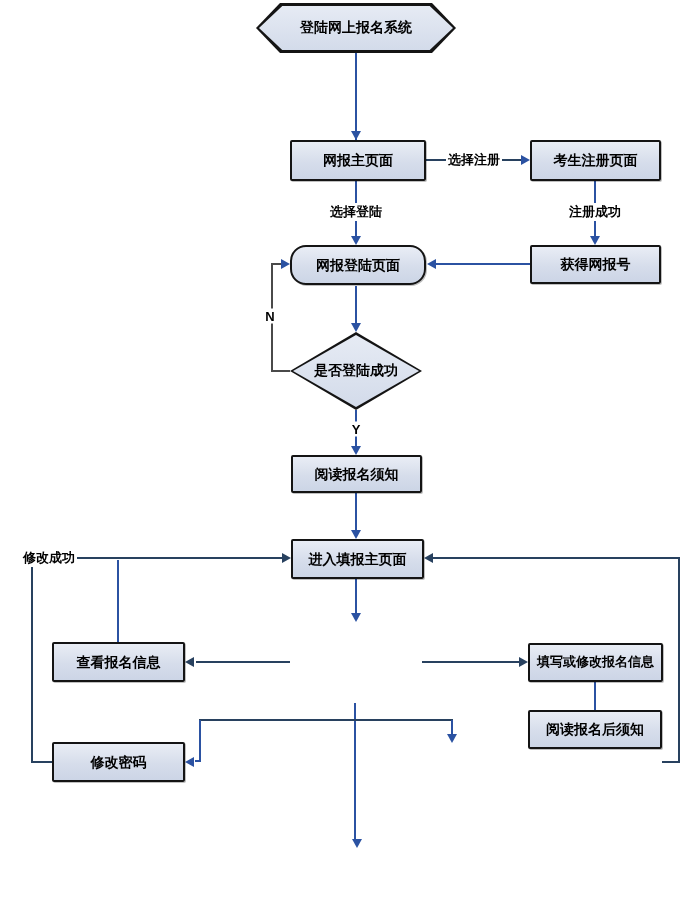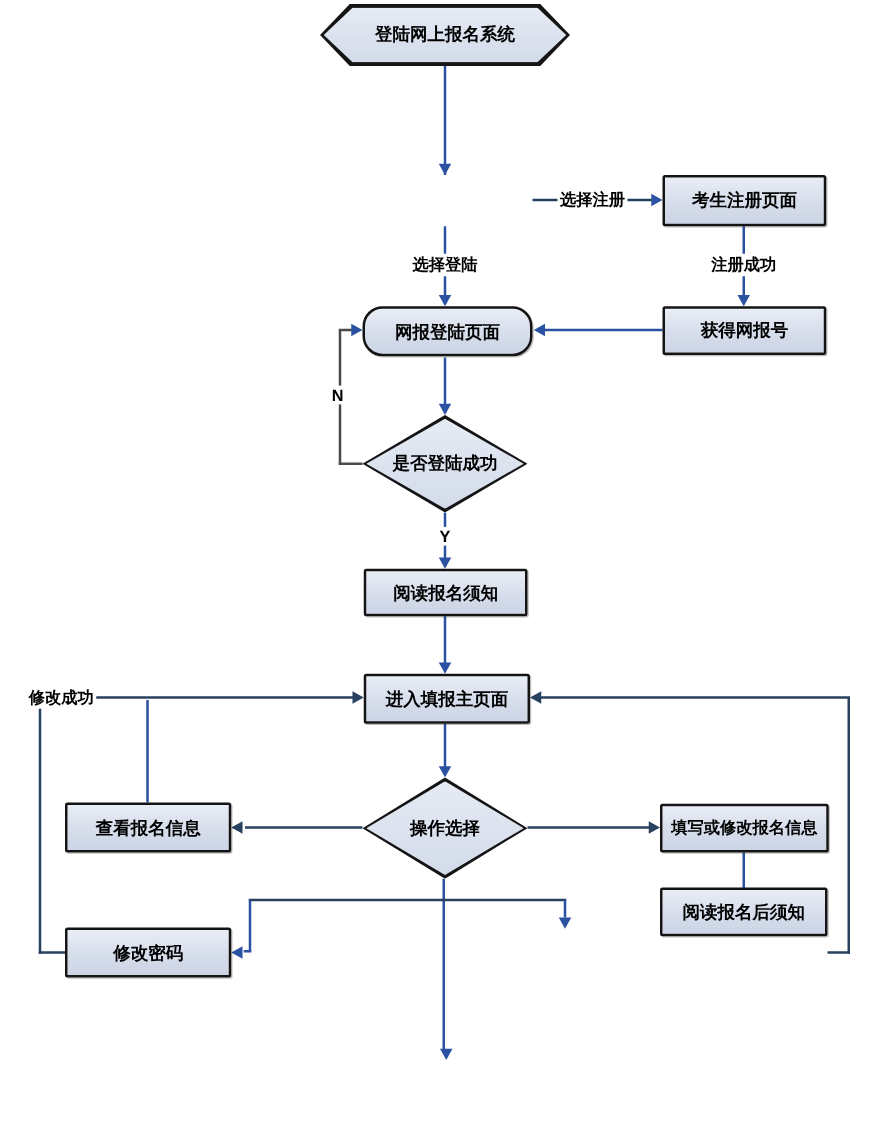--- a/index.html
+++ b/index.html
@@ -110,20 +110,23 @@
   <span class="elabel" style="left:270px;top:316px;">N</span>
   <span class="elabel" style="left:356px;top:429px;">Y</span>
   <span class="elabel" style="left:49px;top:558px;">修改成功</span>
 
   <div class="poly" style="left:256px;top:3px;width:200px;height:50px;">
     <div class="pb hexshape"></div>
     <div class="pf hexshape"></div>
     <div class="plabel">登陆网上报名系统</div>
   </div>
 
+  <div class="rect" style="left:290px;top:140px;width:136px;height:41px;">
+    <span>网报主页面</span>
+  </div>
 
   <div class="rect" style="left:530px;top:140px;width:131px;height:41px;">
     <span>考生注册页面</span>
   </div>
 
   <div class="rect" style="left:290px;top:245px;width:136px;height:40px;border-radius:16px;">
     <span>网报登陆页面</span>
   </div>
 
   <div class="rect" style="left:530px;top:245px;width:131px;height:39px;">
@@ -137,25 +140,20 @@
   </div>
 
   <div class="rect" style="left:291px;top:455px;width:131px;height:38px;">
     <span>阅读报名须知</span>
   </div>
 
   <div class="rect" style="left:291px;top:539px;width:133px;height:40px;">
     <span>进入填报主页面</span>
   </div>
 
-  <div class="poly" style="left:290px;top:622px;width:132px;height:81px;">
-    <div class="pb diashape"></div>
-    <div class="pf diashape"></div>
-    <div class="plabel">操作选择</div>
-  </div>
 
   <div class="rect" style="left:52px;top:642px;width:133px;height:40px;">
     <span>查看报名信息</span>
   </div>
 
   <div class="rect small" style="left:528px;top:643px;width:135px;height:39px;padding:0 6px;">
     <span>填写或修改报名信息</span>
   </div>
 
   <div class="rect" style="left:528px;top:710px;width:134px;height:39px;">

